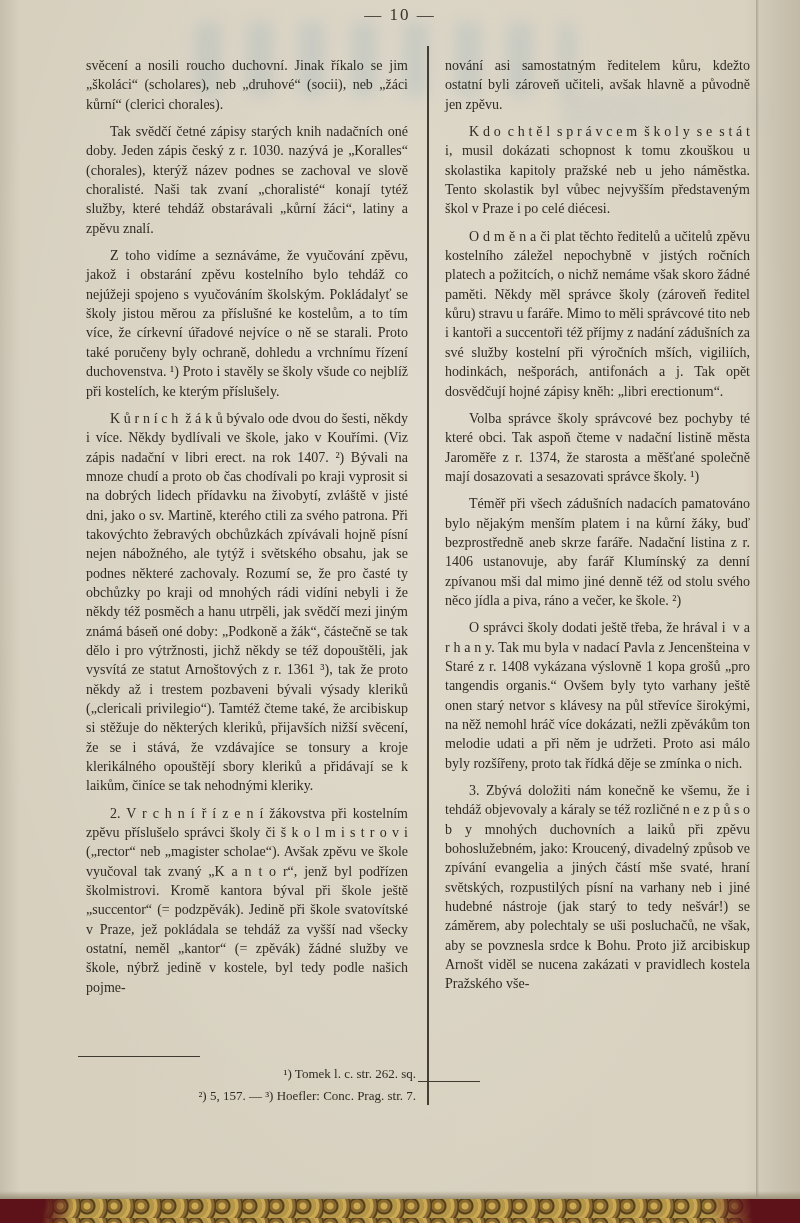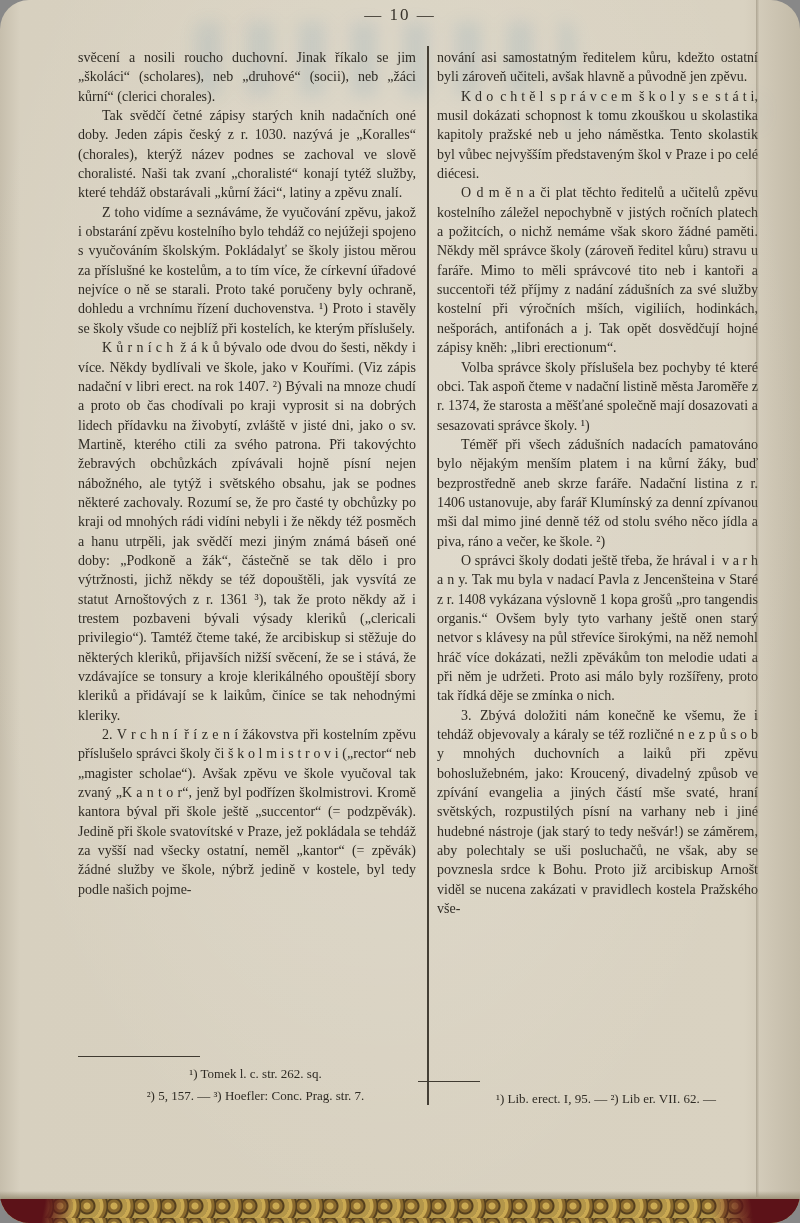--- a/index.html
+++ b/index.html
@@ -7,21 +7,20 @@
     position: relative;
     width: 800px;
     height: 1223px;
     margin: 0 auto;
     overflow: hidden;
     font-family: "Liberation Serif", "DejaVu Serif", serif;
     background:
       radial-gradient(ellipse at 48% 38%, rgba(255,255,255,0.22), rgba(255,255,255,0) 72%),
       linear-gradient(90deg, #c6beac 0%, #d7d0bf 2.5%, #d9d2c1 93%, #cdc5b3 96.5%, #c2baa7 100%),
       #d8d1c0;
-    border-radius: 29px;
   }
   
   .ghost {
     position: absolute;
     filter: blur(8px);
     opacity: 0.38;
     border-radius: 10px;
     pointer-events: none;
   }
   .ghost-a {
@@ -46,42 +45,42 @@
     position: absolute;
     top: 48px;
     text-align: justify;
     color: #2f2b24;
     font-size: 14px;
     line-height: 19.35px;
     overflow: hidden;
   }
   .col-left  { left: 78px;  width: 338px; height: 1004px; }
   .col-right { left: 437px; width: 321px; height: 1026px; }
-  .para { margin: 0; text-indent: 24px; font-family: Liberation Serif, serif; }
+  .para { margin: 8px; text-indent: 24px; font-family: Liberation Serif, serif; }
   .para.cont { text-indent: 0; }
   .divider {
     position: absolute;
     left: 427px; top: 46px;
     width: 1.5px; height: 1059px;
     background: #44403608;
     background: #443f35;
   }
   .fn-rule {
     position: absolute;
     height: 0;
     border-top: 1.5px solid #3f3a31;
   }
   .fn-rule-left  { left: 78px;  top: 1056px; width: 122px; }
   .fn-rule-right { left: 418px; top: 1081px; width: 62px; }
   .fns {
     position: absolute;
     color: #2f2b24;
     font-size: 13px;
     line-height: 21.5px;
-    text-align: center;
+    text-align: right;
   }
   .fns-left  { left: 78px;  top: 1063px; width: 338px; }
   .fns-right { left: 437px; top: 1088px; width: 321px; }
   .fn-line { margin: 0; text-indent: 17px; }
   .crease {
     position: absolute;
     top: 0; bottom: 26px; left: 756px;
     width: 3px;
     background: linear-gradient(90deg, rgba(110,100,80,0.38), rgba(110,100,80,0.05));
   }
@@ -131,36 +130,33 @@
     <p class="para">K ů r n í c h ž á k ů bývalo ode dvou do šesti, někdy i více. Někdy bydlívali ve škole, jako v Kouřími. (Viz zápis nadační v libri erect. na rok 1407. ²) Bývali na mnoze chudí a proto ob čas chodívali po kraji vyprosit si na dobrých lidech přídavku na živobytí, zvláště v jisté dni, jako o sv. Martině, kterého ctili za svého patrona. Při takovýchto žebravých obchůzkách zpívávali hojně písní nejen nábožného, ale tytýž i světského obsahu, jak se podnes některé zachovaly. Rozumí se, že pro časté ty obchůzky po kraji od mnohých rádi vidíni nebyli i že někdy též posměch a hanu utrpěli, jak svědčí mezi jiným známá báseň oné doby: „Podkoně a žák“, částečně se tak dělo i pro výtržnosti, jichž někdy se též dopouštěli, jak vysvítá ze statut Arnoštových z r. 1361 ³), tak že proto někdy až i trestem pozbaveni bývali výsady kleriků („clericali privilegio“). Tamtéž čteme také, že arcibiskup si stěžuje do některých kleriků, přijavších nižší svěcení, že se i stává, že vzdávajíce se tonsury a kroje klerikálného opouštějí sbory kleriků a přidávají se k laikům, činíce se tak nehodnými kleriky.</p>
     <p class="para">2. V r c h n í ř í z e n í žákovstva při kostelním zpěvu příslušelo správci školy či š k o l m i s t r o v i („rector“ neb „magister scholae“). Avšak zpěvu ve škole vyučoval tak zvaný „K a n t o r“, jenž byl podřízen školmistrovi. Kromě kantora býval při škole ještě „succentor“ (= podzpěvák). Jedině při škole svatovítské v Praze, jež pokládala se tehdáž za vyšší nad všecky ostatní, neměl „kantor“ (= zpěvák) žádné služby ve škole, nýbrž jedině v kostele, byl tedy podle našich pojme-</p>
   </div>
 
   <div class="divider"></div>
 
   <div class="col col-right">
     <p class="para cont">nování asi samostatným ředitelem kůru, kdežto ostatní byli zároveň učiteli, avšak hlavně a původně jen zpěvu.</p>
     <p class="para">K d o c h t ě l s p r á v c e m š k o l y s e s t á t i, musil dokázati schopnost k tomu zkouškou u skolastika kapitoly pražské neb u jeho náměstka. Tento skolastik byl vůbec nejvyšším představeným škol v Praze i po celé diécesi.</p>
     <p class="para">O d m ě n a či plat těchto ředitelů a učitelů zpěvu kostelního záležel nepochybně v jistých ročních platech a požitcích, o nichž nemáme však skoro žádné paměti. Někdy měl správce školy (zároveň ředitel kůru) stravu u faráře. Mimo to měli správcové tito neb i kantoři a succentoři též příjmy z nadání zádušních za své služby kostelní při výročních mších, vigiliích, hodinkách, nešporách, antifonách a j. Tak opět dosvědčují hojné zápisy kněh: „libri erectionum“.</p>
-    <p class="para">Volba správce školy příslušela bez pochyby té které obci. Tak aspoň čteme v nadační listině města Jaroměře z r. 1374, že starosta a měšťané společně mají dosazovati a sesazovati správce školy. ¹)</p>
+    <p class="para">Volba správce školy správcové bez pochyby té které obci. Tak aspoň čteme v nadační listině města Jaroměře z r. 1374, že starosta a měšťané společně mají dosazovati a sesazovati správce školy. ¹)</p>
     <p class="para">Téměř při všech zádušních nadacích pamatováno bylo nějakým menším platem i na kůrní žáky, buď bezprostředně aneb skrze faráře. Nadační listina z r. 1406 ustanovuje, aby farář Klumínský za denní zpívanou mši dal mimo jiné denně též od stolu svého něco jídla a piva, ráno a večer, ke škole. ²)</p>
     <p class="para">O správci školy dodati ještě třeba, že hrával i v a r h a n y. Tak mu byla v nadací Pavla z Jencenšteina v Staré z r. 1408 vykázana výslovně 1 kopa grošů „pro tangendis organis.“ Ovšem byly tyto varhany ještě onen starý netvor s klávesy na půl střevíce širokými, na něž nemohl hráč více dokázati, nežli zpěvákům ton melodie udati a při něm je udržeti. Proto asi málo byly rozšířeny, proto tak řídká děje se zmínka o nich.</p>
     <p class="para">3. Zbývá doložiti nám konečně ke všemu, že i tehdáž objevovaly a káraly se též rozličné n e z p ů s o b y mnohých duchovních a laiků při zpěvu bohoslužebném, jako: Kroucený, divadelný způsob ve zpívání evangelia a jiných částí mše svaté, hraní světských, rozpustilých písní na varhany neb i jiné hudebné nástroje (jak starý to tedy nešvár!) se záměrem, aby polechtaly se uši posluchačů, ne však, aby se povznesla srdce k Bohu. Proto již arcibiskup Arnošt viděl se nucena zakázati v pravidlech kostela Pražského vše-</p>
   </div>
 
   <div class="fn-rule fn-rule-left"></div>
   <div class="fns fns-left">
     <p class="fn-line">¹) Tomek l. c. str. 262. sq.</p>
     <p class="fn-line">²) 5, 157. — ³) Hoefler: Conc. Prag. str. 7.</p>
   </div>
 
   <div class="fn-rule fn-rule-right"></div>
-  <div class="fns fns-right">
-    <p class="fn-line">¹) Lib. erect. I, 95. — ²) Lib er. VII. 62. —</p>
-  </div>
 
   <div class="crease"></div>
   <div class="paper-bottom-shadow"></div>
   <div class="gilt-edge"></div>
   <div class="binding-corner binding-left"></div>
   <div class="binding-corner binding-right"></div>
 
 </div>
 
 </body></html>

